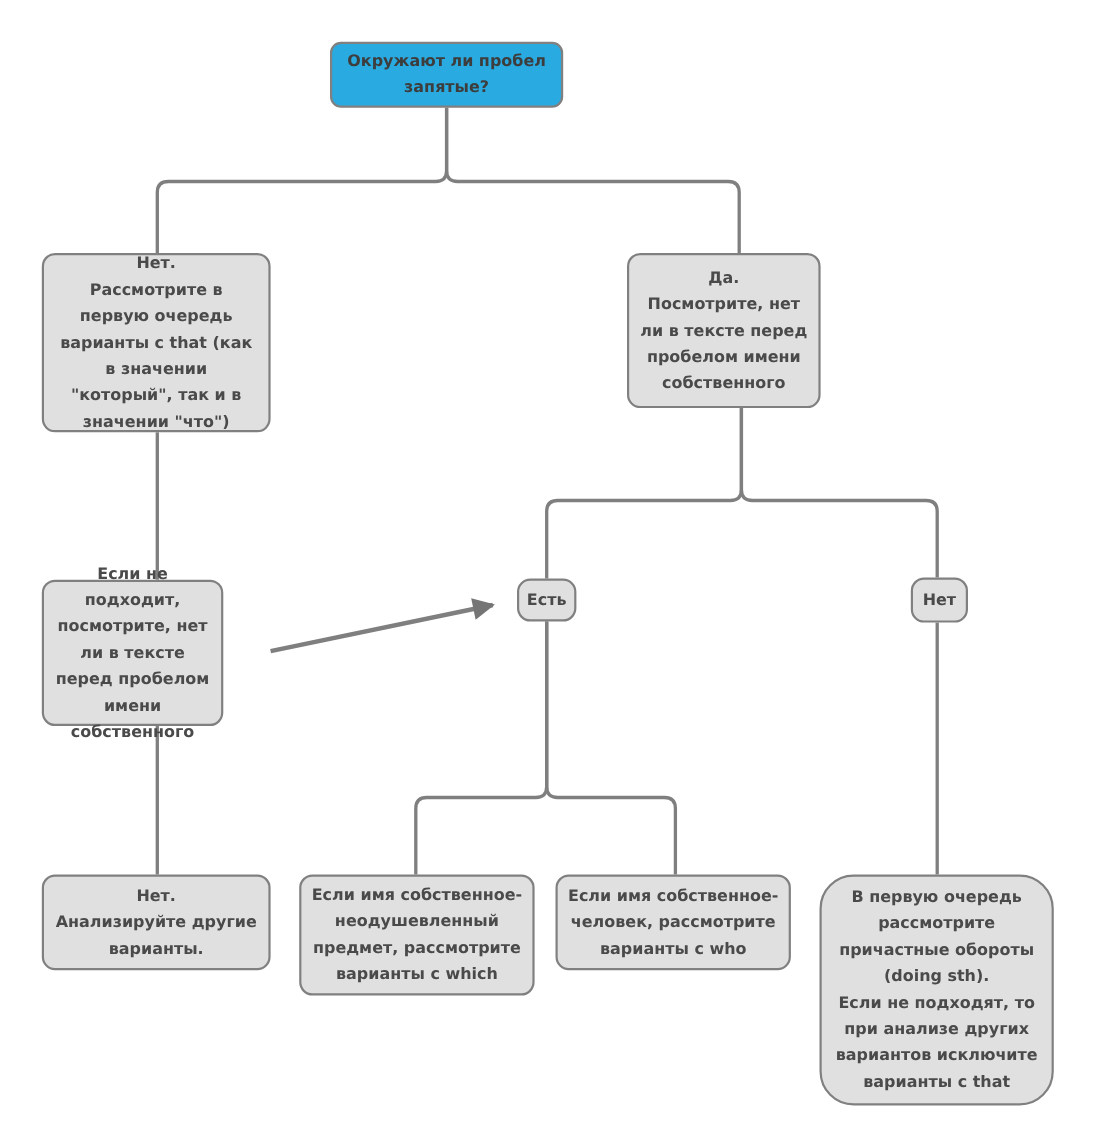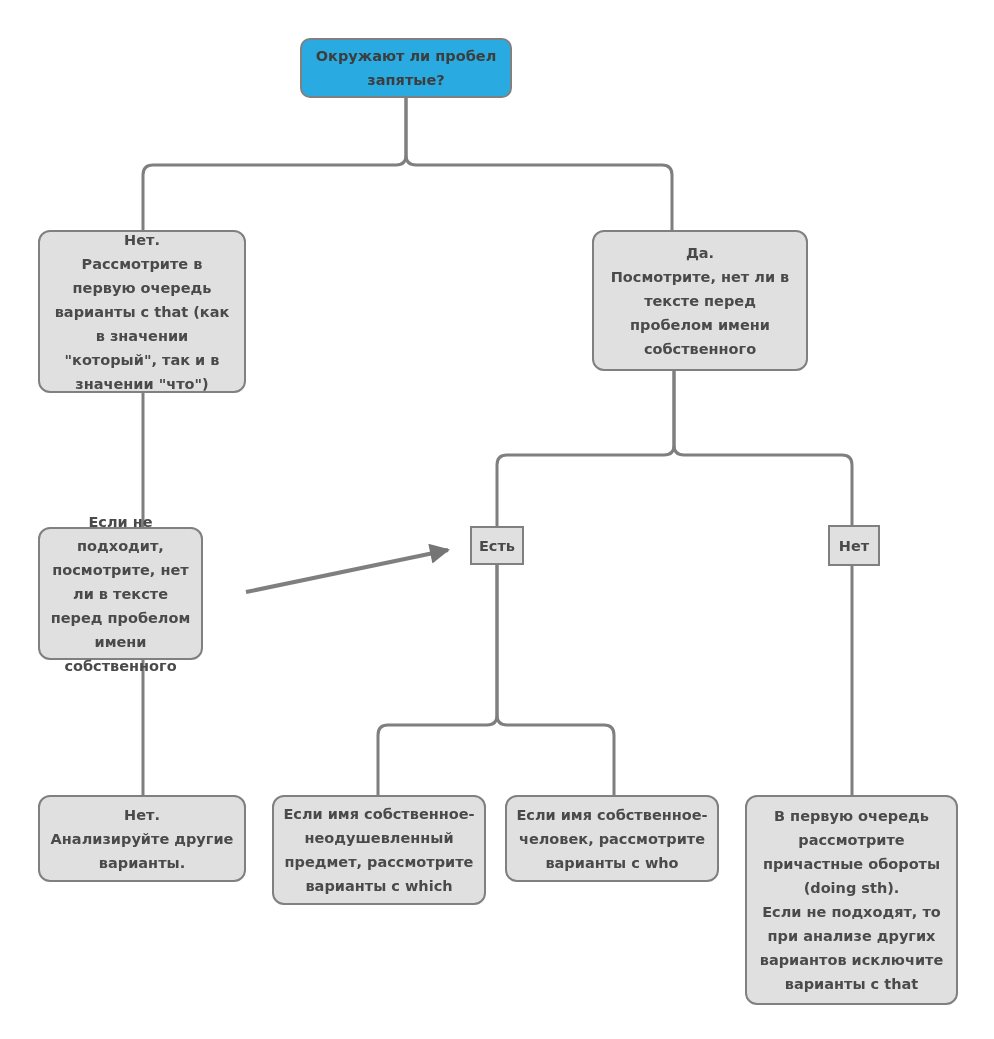--- a/index.html
+++ b/index.html
@@ -37,34 +37,34 @@
     border: 2px solid var(--node-border, #808080);
     border-radius: 12px;
     padding: 20px 8px;
   }
   .node.root {
     background: var(--accent, #29abe2);
     border-radius: 10px;
     color: #3d3d3d;
   }
   .node.small {
-    border-radius: 0;
+    border-radius: 12px;
     padding: 2px 16px;
   }
   
   #node-root        { left: 300px; top: 38px;  width: 212px; height: 60px;  }
   #node-no-first    { left: 38px;  top: 230px; width: 208px; height: 163px; }
-  #node-yes-first   { left: 592px; top: 230px; width: 216px; height: 141px; }
+  #node-yes-first   { left: 570px; top: 230px; width: 176px; height: 141px; }
   #node-if-not-fit  { left: 38px;  top: 527px; width: 165px; height: 133px; }
   #node-have        { left: 470px; top: 526px; width: 54px;  height: 39px;  }
   #node-have-not    { left: 828px; top: 525px; width: 52px;  height: 41px;  }
   #node-no-other    { left: 38px;  top: 795px; width: 208px; height: 87px;  }
   #node-which       { left: 272px; top: 795px; width: 214px; height: 110px; }
   #node-who         { left: 505px; top: 795px; width: 214px; height: 87px;  }
-  #node-participle  { left: 745px; top: 795px; width: 213px; height: 210px; }
+  #node-participle  { left: 745px; top: 795px; width: 213px; height: 210px; border-radius: 31px; }
 </style>
 </head>
 <body>
 
 <div id="canvas">
 
   <svg id="edges-svg" viewBox="0 0 994 1039" xmlns="http://www.w3.org/2000/svg">
     <defs>
       <marker id="arrowhead" viewBox="0 0 10 10" refX="9" refY="5" markerWidth="26" markerHeight="20" markerUnits="userSpaceOnUse" orient="auto">
         <path d="M0 0 L10 5 L0 10 z" fill="#757575"></path>

